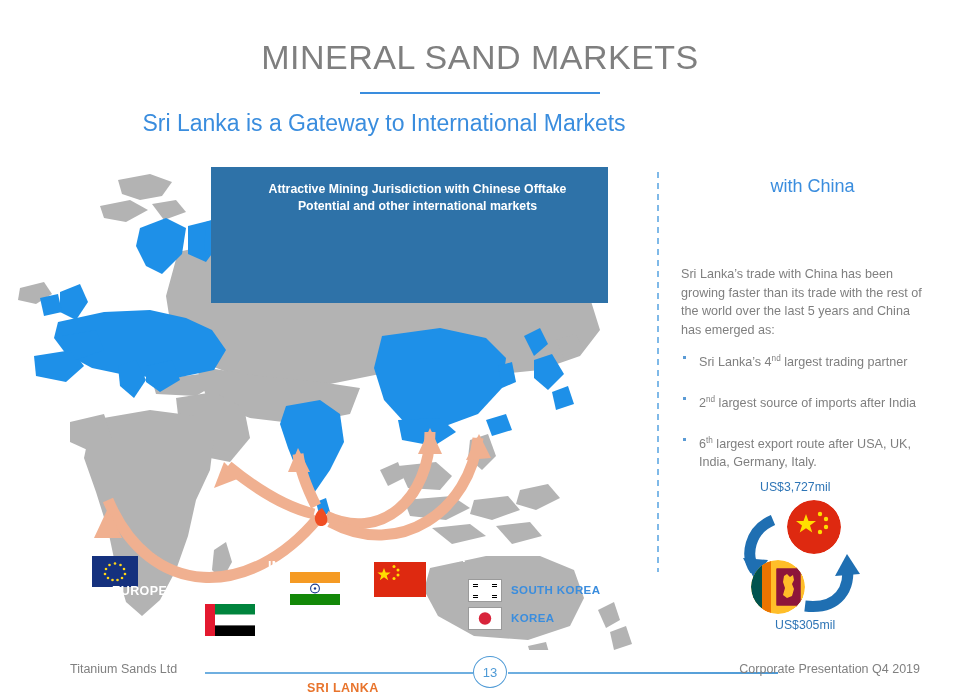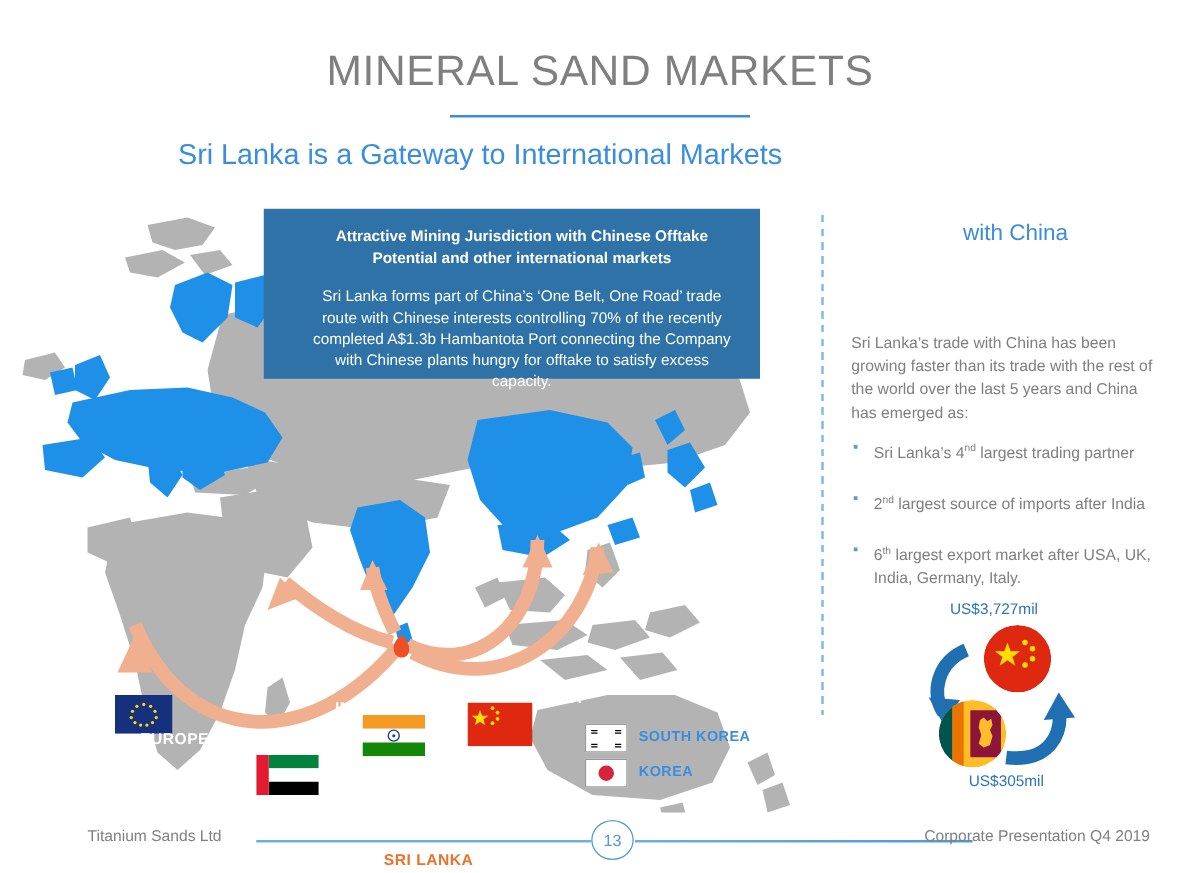--- a/index.html
+++ b/index.html
@@ -314,39 +314,38 @@
         <span class="legend-text">KOREA</span>
       </div>
     </div>
   </div>
 
   <div class="callout">
     <div class="callout-head">
       <div>Attractive Mining Jurisdiction with Chinese Offtake</div>
       <div>Potential and other international markets</div>
     </div>
-    <div class="callout-body">Sri Lanka forms part of China’s ‘One Belt, One Road’ trade route with Chinese interests controlling 70% of the recently completed A$1.3b Hambantota Port connecting the Company with Chinese plants hungry for offtake to satisfy excess capacity.</div>
   </div>
 
   <div class="divider"></div>
 
   <div class="panel-title">
     <div>with China</div>
   </div>
   <div class="panel-intro">Sri Lanka’s trade with China has been growing faster than its trade with the rest of the world over the last 5 years and China has emerged as:</div>
 
   <div class="panel-bullets">
     <div class="bullet">
       <span>Sri Lanka’s 4</span><sup>nd</sup><span> largest trading partner</span>
     </div>
     <div class="bullet">
       <span>2</span><sup>nd</sup><span> largest source of imports after India</span>
     </div>
     <div class="bullet">
-      <span>6</span><sup>th</sup><span> largest export market after USA, UK, India, Germany, Italy.</span>
+      <span>6</span><sup>th</sup><span> largest export route after USA, UK, India, Germany, Italy.</span>
     </div>
   </div>
 
   <div class="trade">
     <div class="trade-amt amt-top">US$3,727mil</div>
     <div class="trade-amt amt-bottom">US$305mil</div>
 
     <svg style="position:absolute;left:0;top:0;" width="185" height="165" viewBox="0 0 185 165">
 
       <path d="M38,42 C14,52 10,78 20,92" fill="none" stroke="#1F6FB2" stroke-width="11" stroke-linecap="butt"></path>

